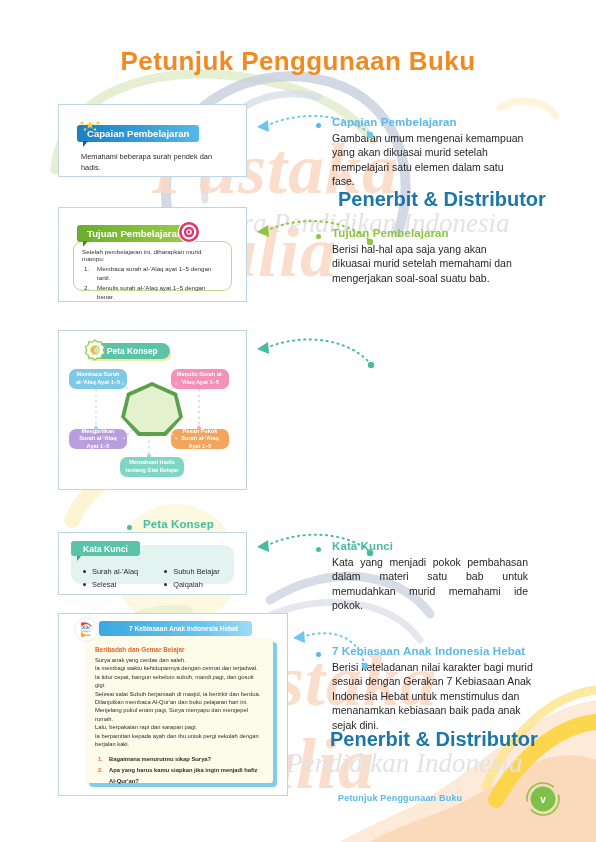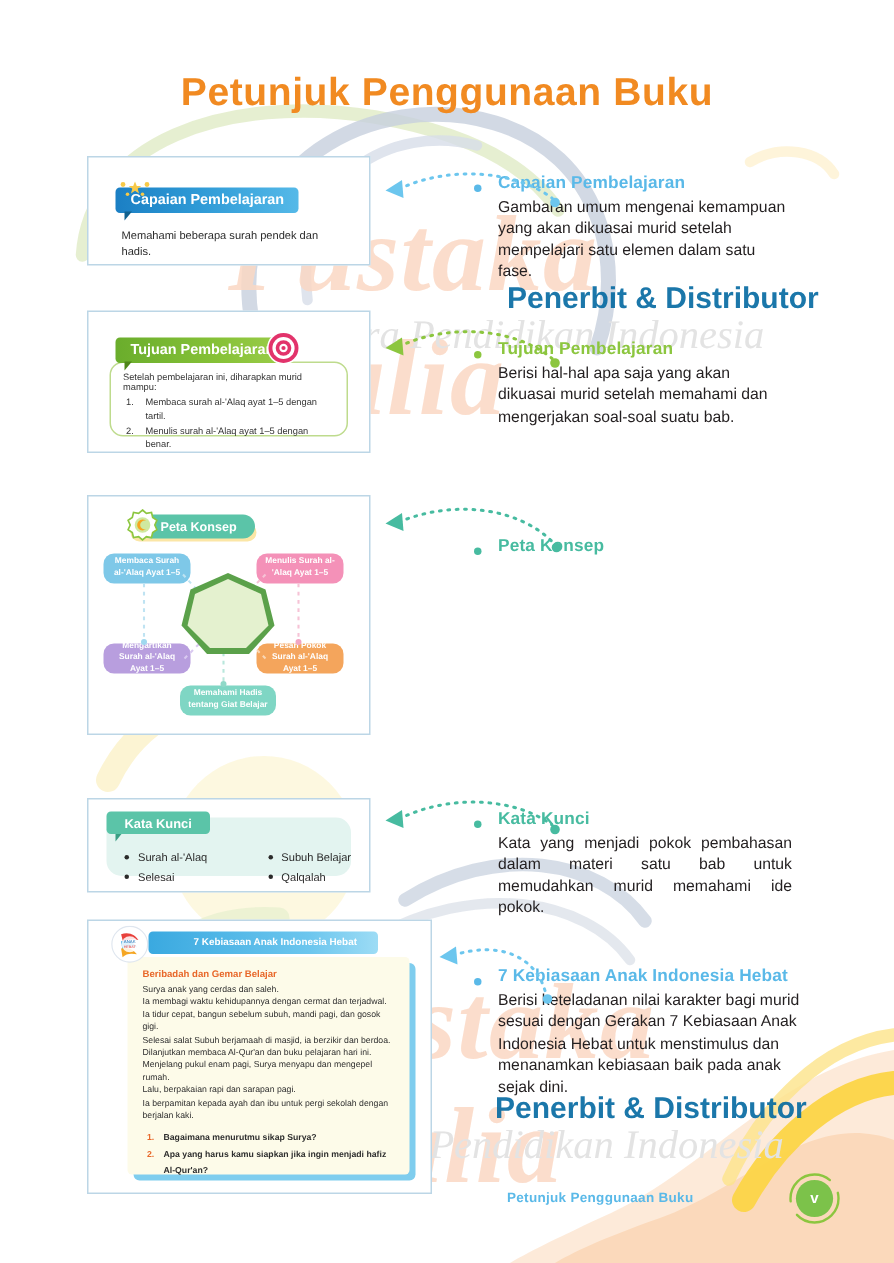--- a/index.html
+++ b/index.html
@@ -126,21 +126,21 @@
   
   .c4-inner {
     position:absolute; left:12px; top:12px; right:12px; bottom:10px;
     background:#e3f4f0; border-radius:10px;
   }
   .c4-pill {
     left:12px; top:8px; height:15px; padding:0 12px;
     font-size:8.6px; background:#5bc4a8; border-radius:3px;
   }
   .c4-pill .tail { border-width:5px 4px 0 0; border-color:#3a9e84 transparent transparent transparent; }
-  .kk-cols { position:absolute; left:24px; top:32px; right:12px; display:flex; gap:26px;justify-content:space-between; }
+  .kk-cols { position:absolute; left:24px; top:32px; right:12px; display:flex; gap:26px; }
   .kk-col { list-style:none; }
   .kk-col li {
     position:relative; padding-left:9px; font-size:7.4px; color:#2a2a2a; line-height:13px;
   }
   .kk-col li::before {
     content:""; position:absolute; left:0; top:5px; width:3px; height:3px;
     background:#2a2a2a; border-radius:50%;
   }
 
   
@@ -291,21 +291,21 @@
       <circle cx="122" cy="29" r="3.2" fill="#8cc63f"></circle>
     </svg>
 
     <div class="desc" style="left:69px; top:20px; width:212px;">
       <span class="bullet" style="background:#8cc63f;"></span>
       <h3 style="color:#8cc63f;">Tujuan Pembelajaran</h3>
       <p>Berisi hal-hal apa saja yang akan dikuasai murid setelah memahami dan mengerjakan soal-soal suatu bab.</p>
     </div>
   </div>
 
-  <div class="row" style="left:58px; top:330px;">
+  <div class="row" style="left:58px; top:330px;flex-direction:column;">
     <div class="thumb" style="width:189px; height:160px;">
 
       <div class="c3-plate"></div>
       <div class="pill c3-pill">
         <span>Peta Konsep</span>
       </div>
       <svg class="c3-badge" viewBox="0 0 24 24">
         <path d="M12 1 L14.6 3.2 L18 2.7 L18.8 6 L21.6 7.9 L20.2 11 L21.6 14.1 L18.8 16 L18 19.3 L14.6 18.8 L12 21 L9.4 18.8 L6 19.3 L5.2 16 L2.4 14.1 L3.8 11 L2.4 7.9 L5.2 6 L6 2.7 L9.4 3.2 Z" fill="#ffffff" stroke="#8cc63f" stroke-width="1.1"></path>
         <circle cx="12" cy="11" r="5.2" fill="#cfe9a0"></circle>
         <path d="M14.4 8.3 a3.6 3.6 0 1 0 0 5.4 a2.9 2.9 0 1 1 0 -5.4 Z" fill="#f5a623"></path>

